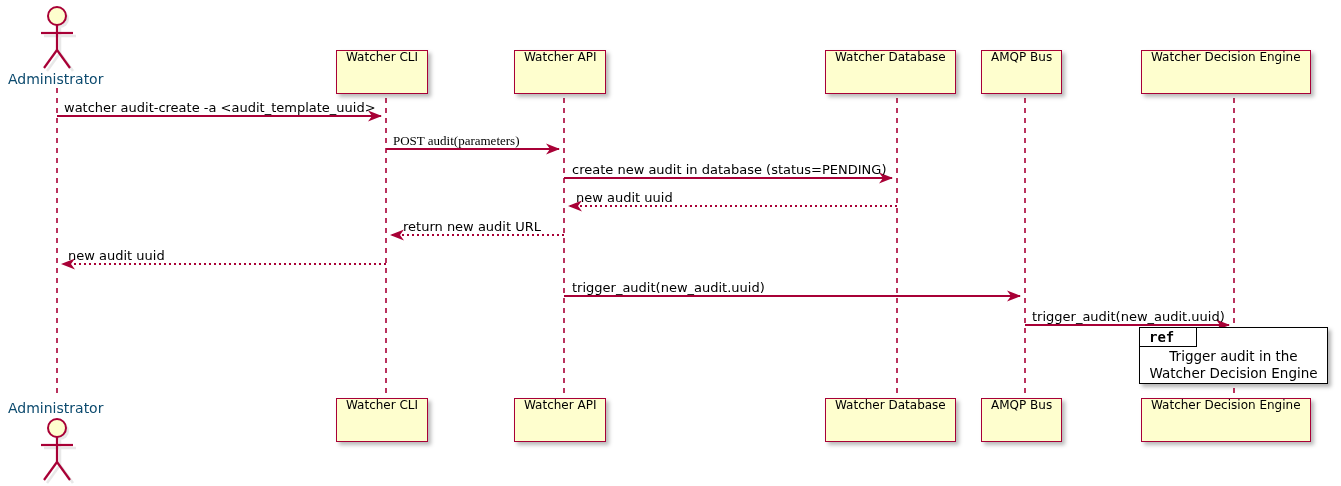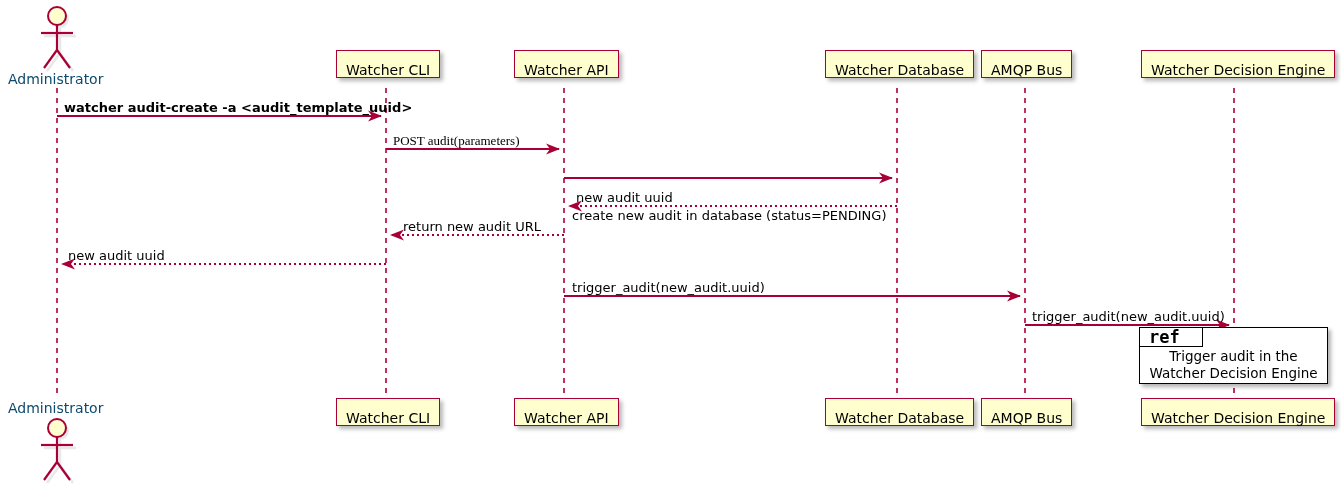--- a/index.html
+++ b/index.html
@@ -24,29 +24,29 @@
     width: 1341px;
     height: 486px;
   }
   
   .participant {
     position: absolute;
     box-sizing: border-box;
     background: #FEFECE;
     border: 1.5px solid #A80036;
     color: #000000;
-    font-size: 14px;
+    font-size: 12px;
     line-height: 1;
     display: flex;
-    align-items: flex-end;
+    align-items: flex-start;
     justify-content: center;
     white-space: nowrap;
     box-shadow: 3px 3px 4px rgba(0,0,0,0.28);
     padding: 0 9px;
-    height: 28px;
+    height: 44px;
   }
   .actor-label {
     position: absolute;
     font-size: 14px;
     color: #0c4a6e;
     white-space: nowrap;
     line-height: 1;
   }
   .msg-label {
     position: absolute;
@@ -65,21 +65,21 @@
   }
   .ref-tab {
     position: absolute;
     left: 0;
     top: 0;
     height: 19px;
     box-sizing: border-box;
     background: #FFFFFF;
     border-right: 1.5px solid #000000;
     border-bottom: 1.5px solid #000000;
-    font-size: 17px;
+    font-size: 14px;
     font-weight: bold;
     font-family: "DejaVu Sans Mono", "Liberation Mono", monospace;
     display: flex;
     align-items: center;
     padding-left: 9px;
     padding-right: 22px;
     color: #000000;
     line-height: 1;
   }
   .ref-tab-corner {
@@ -195,23 +195,23 @@
   <div class="participant" style="left:981px; top:398px;">
     <span>AMQP Bus</span>
   </div>
   <div class="participant" style="left:1141px; top:398px;">
     <span>Watcher Decision Engine</span>
   </div>
 
   <div class="actor-label" style="left:8px; top:72px;">Administrator</div>
   <div class="actor-label" style="left:8px; top:401px;">Administrator</div>
 
-  <div class="msg-label" style="left:64px; top:101px;font-weight:bold;">watcher audit-create -a &lt;audit_template_uuid&gt;</div>
+  <div class="msg-label" style="left:64px; top:101px;">watcher audit-create -a &lt;audit_template_uuid&gt;</div>
   <div class="msg-label" style="left:393px; top:134px;font-family:Liberation Serif, serif;">POST audit(parameters)</div>
-  <div class="msg-label" style="left:572px; top:163px;margin-top:46px;">create new audit in database (status=PENDING)</div>
+  <div class="msg-label" style="left:572px; top:163px;">create new audit in database (status=PENDING)</div>
   <div class="msg-label" style="left:576px; top:191px;">new audit uuid</div>
   <div class="msg-label" style="left:403px; top:220px;">return new audit URL</div>
   <div class="msg-label" style="left:68px; top:249px;">new audit uuid</div>
   <div class="msg-label" style="left:572px; top:281px;">trigger_audit(new_audit.uuid)</div>
   <div class="msg-label" style="left:1032px; top:310px;">trigger_audit(new_audit.uuid)</div>
 
   <div class="ref-box" style="left:1139px; top:327px; width:189px; height:57px;">
     <div class="ref-tab">
       <span>ref</span>
       <svg class="ref-tab-corner" width="14" height="20" viewBox="0 0 14 20">

